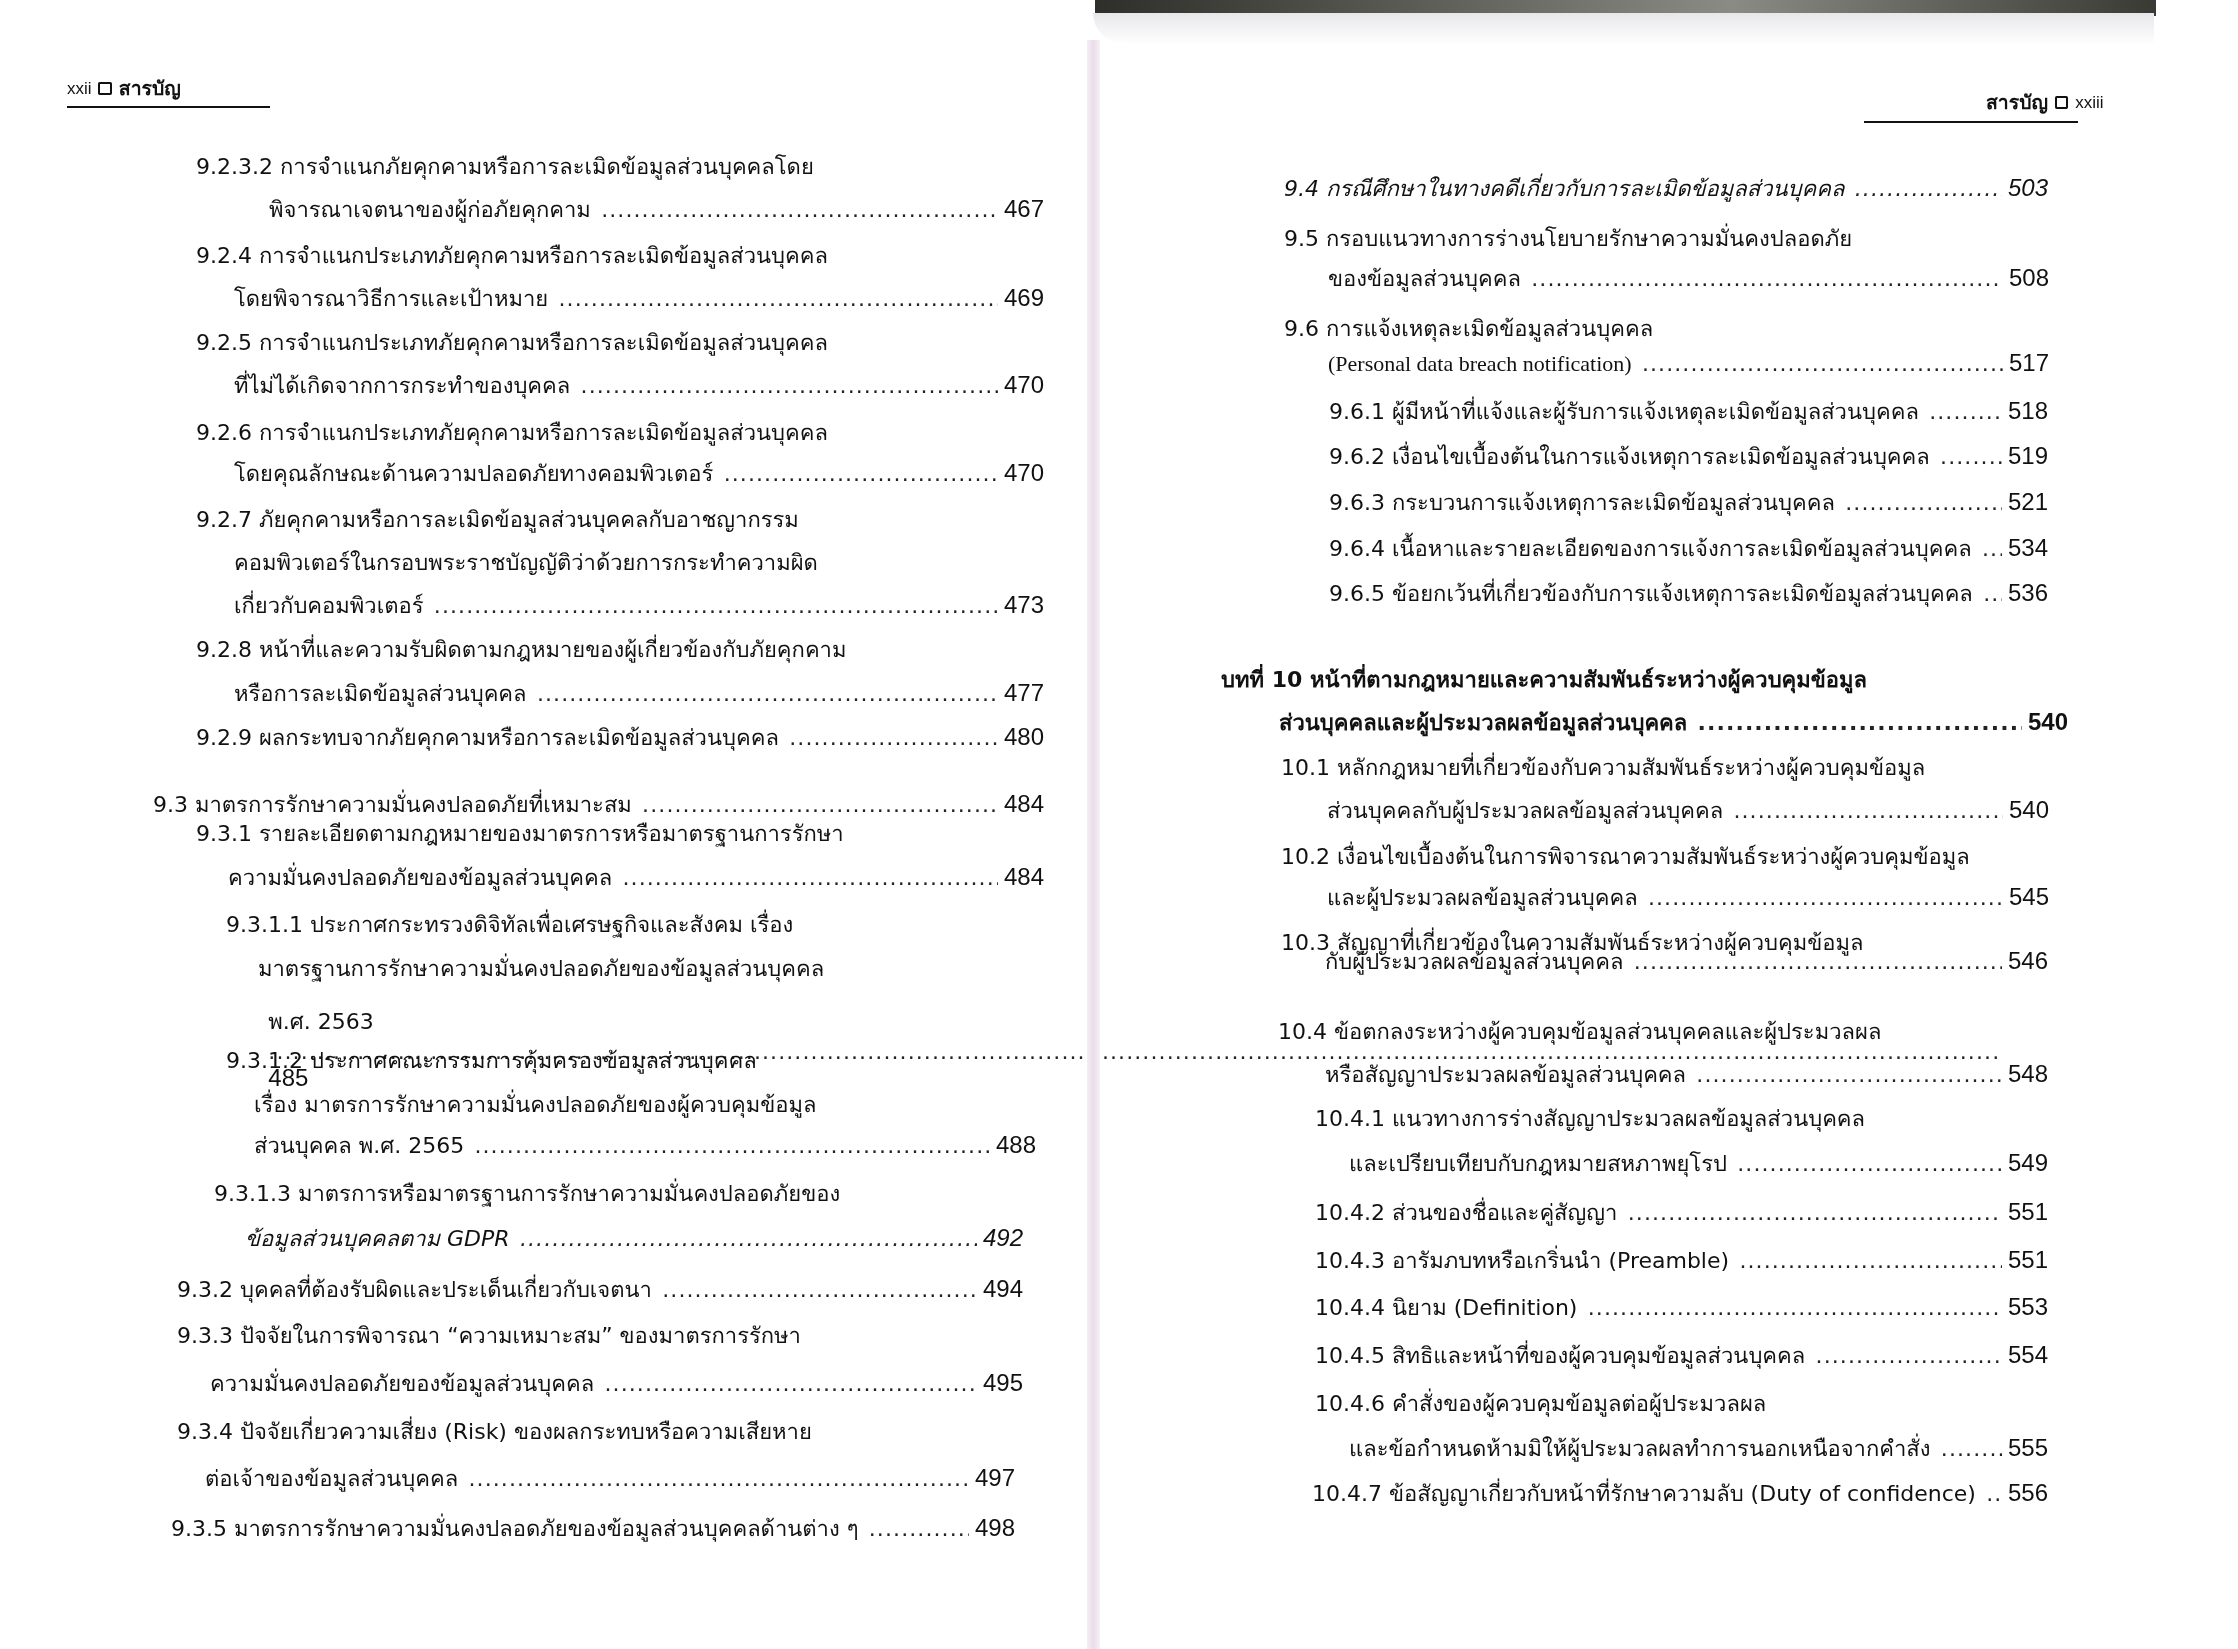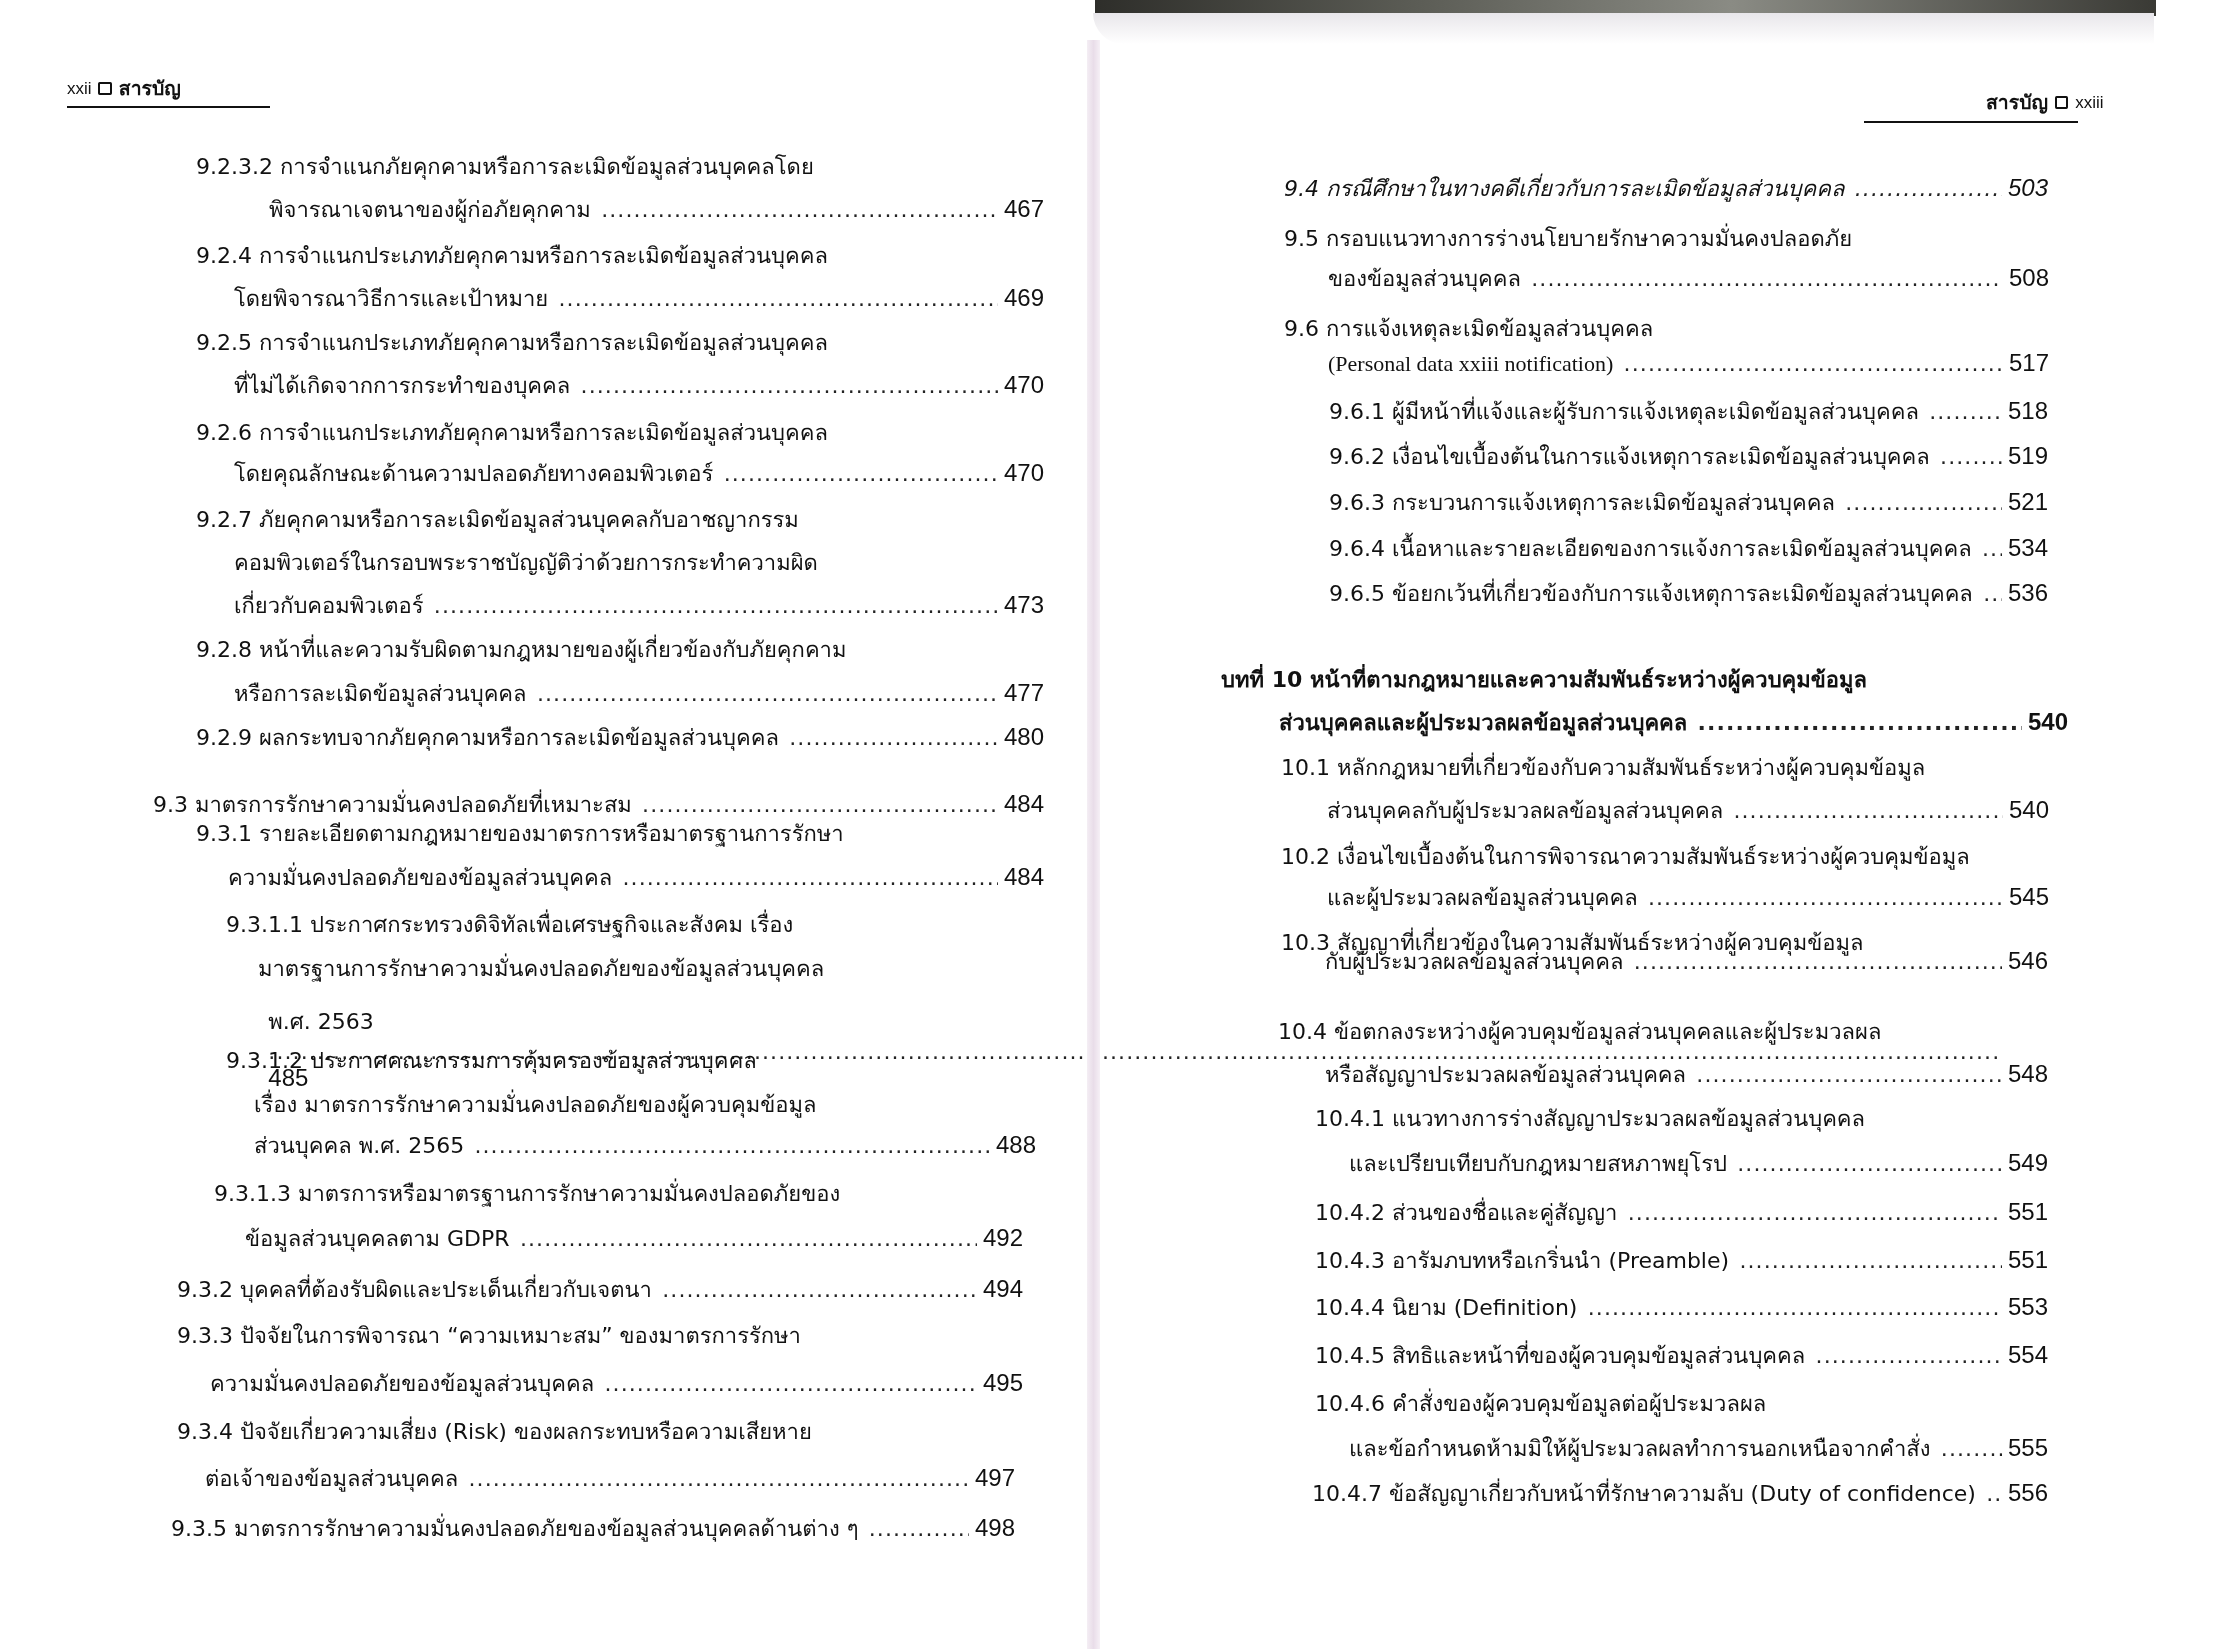--- a/index.html
+++ b/index.html
@@ -140,21 +140,21 @@
   </div>
   <div class="entry" style="left:254px; top:1128px; width:782px;">
     <span class="label">ส่วนบุคคล พ.ศ. 2565</span>
     <span class="dots"></span>
     <span class="page-num">488</span>
   </div>
 
   <div class="entry" style="left:214px; top:1176px;">
     <span class="label">9.3.1.3  มาตรการหรือมาตรฐานการรักษาความมั่นคงปลอดภัยของ</span>
   </div>
-  <div class="entry" style="left:245px; top:1221px; width:778px;">
+  <div class="entry" style="left:245px; top:1221px; width:778px;font-style:italic;">
     <span class="label latin-mixed">ข้อมูลส่วนบุคคลตาม GDPR</span>
     <span class="dots"></span>
     <span class="page-num">492</span>
   </div>
 
   <div class="entry" style="left:177px; top:1272px; width:846px;">
     <span class="label">9.3.2 บุคคลที่ต้องรับผิดและประเด็นเกี่ยวกับเจตนา</span>
     <span class="dots"></span>
     <span class="page-num">494</span>
   </div>
@@ -206,21 +206,21 @@
   <div class="entry" style="left:241px; top:261px; width:721px;">
     <span class="label">ของข้อมูลส่วนบุคคล</span>
     <span class="dots"></span>
     <span class="page-num">508</span>
   </div>
 
   <div class="entry" style="left:197px; top:311px;">
     <span class="label">9.6 การแจ้งเหตุละเมิดข้อมูลส่วนบุคคล</span>
   </div>
   <div class="entry" style="left:241px; top:349px; width:721px;">
-    <span class="label latin">(Personal data xxiii notification)</span>
+    <span class="label latin">(Personal data breach notification)</span>
     <span class="dots"></span>
     <span class="page-num">517</span>
   </div>
 
   <div class="entry" style="left:242px; top:394px; width:719px;">
     <span class="label">9.6.1  ผู้มีหน้าที่แจ้งและผู้รับการแจ้งเหตุละเมิดข้อมูลส่วนบุคคล</span>
     <span class="dots"></span>
     <span class="page-num">518</span>
   </div>
   <div class="entry" style="left:242px; top:439px; width:719px;">

